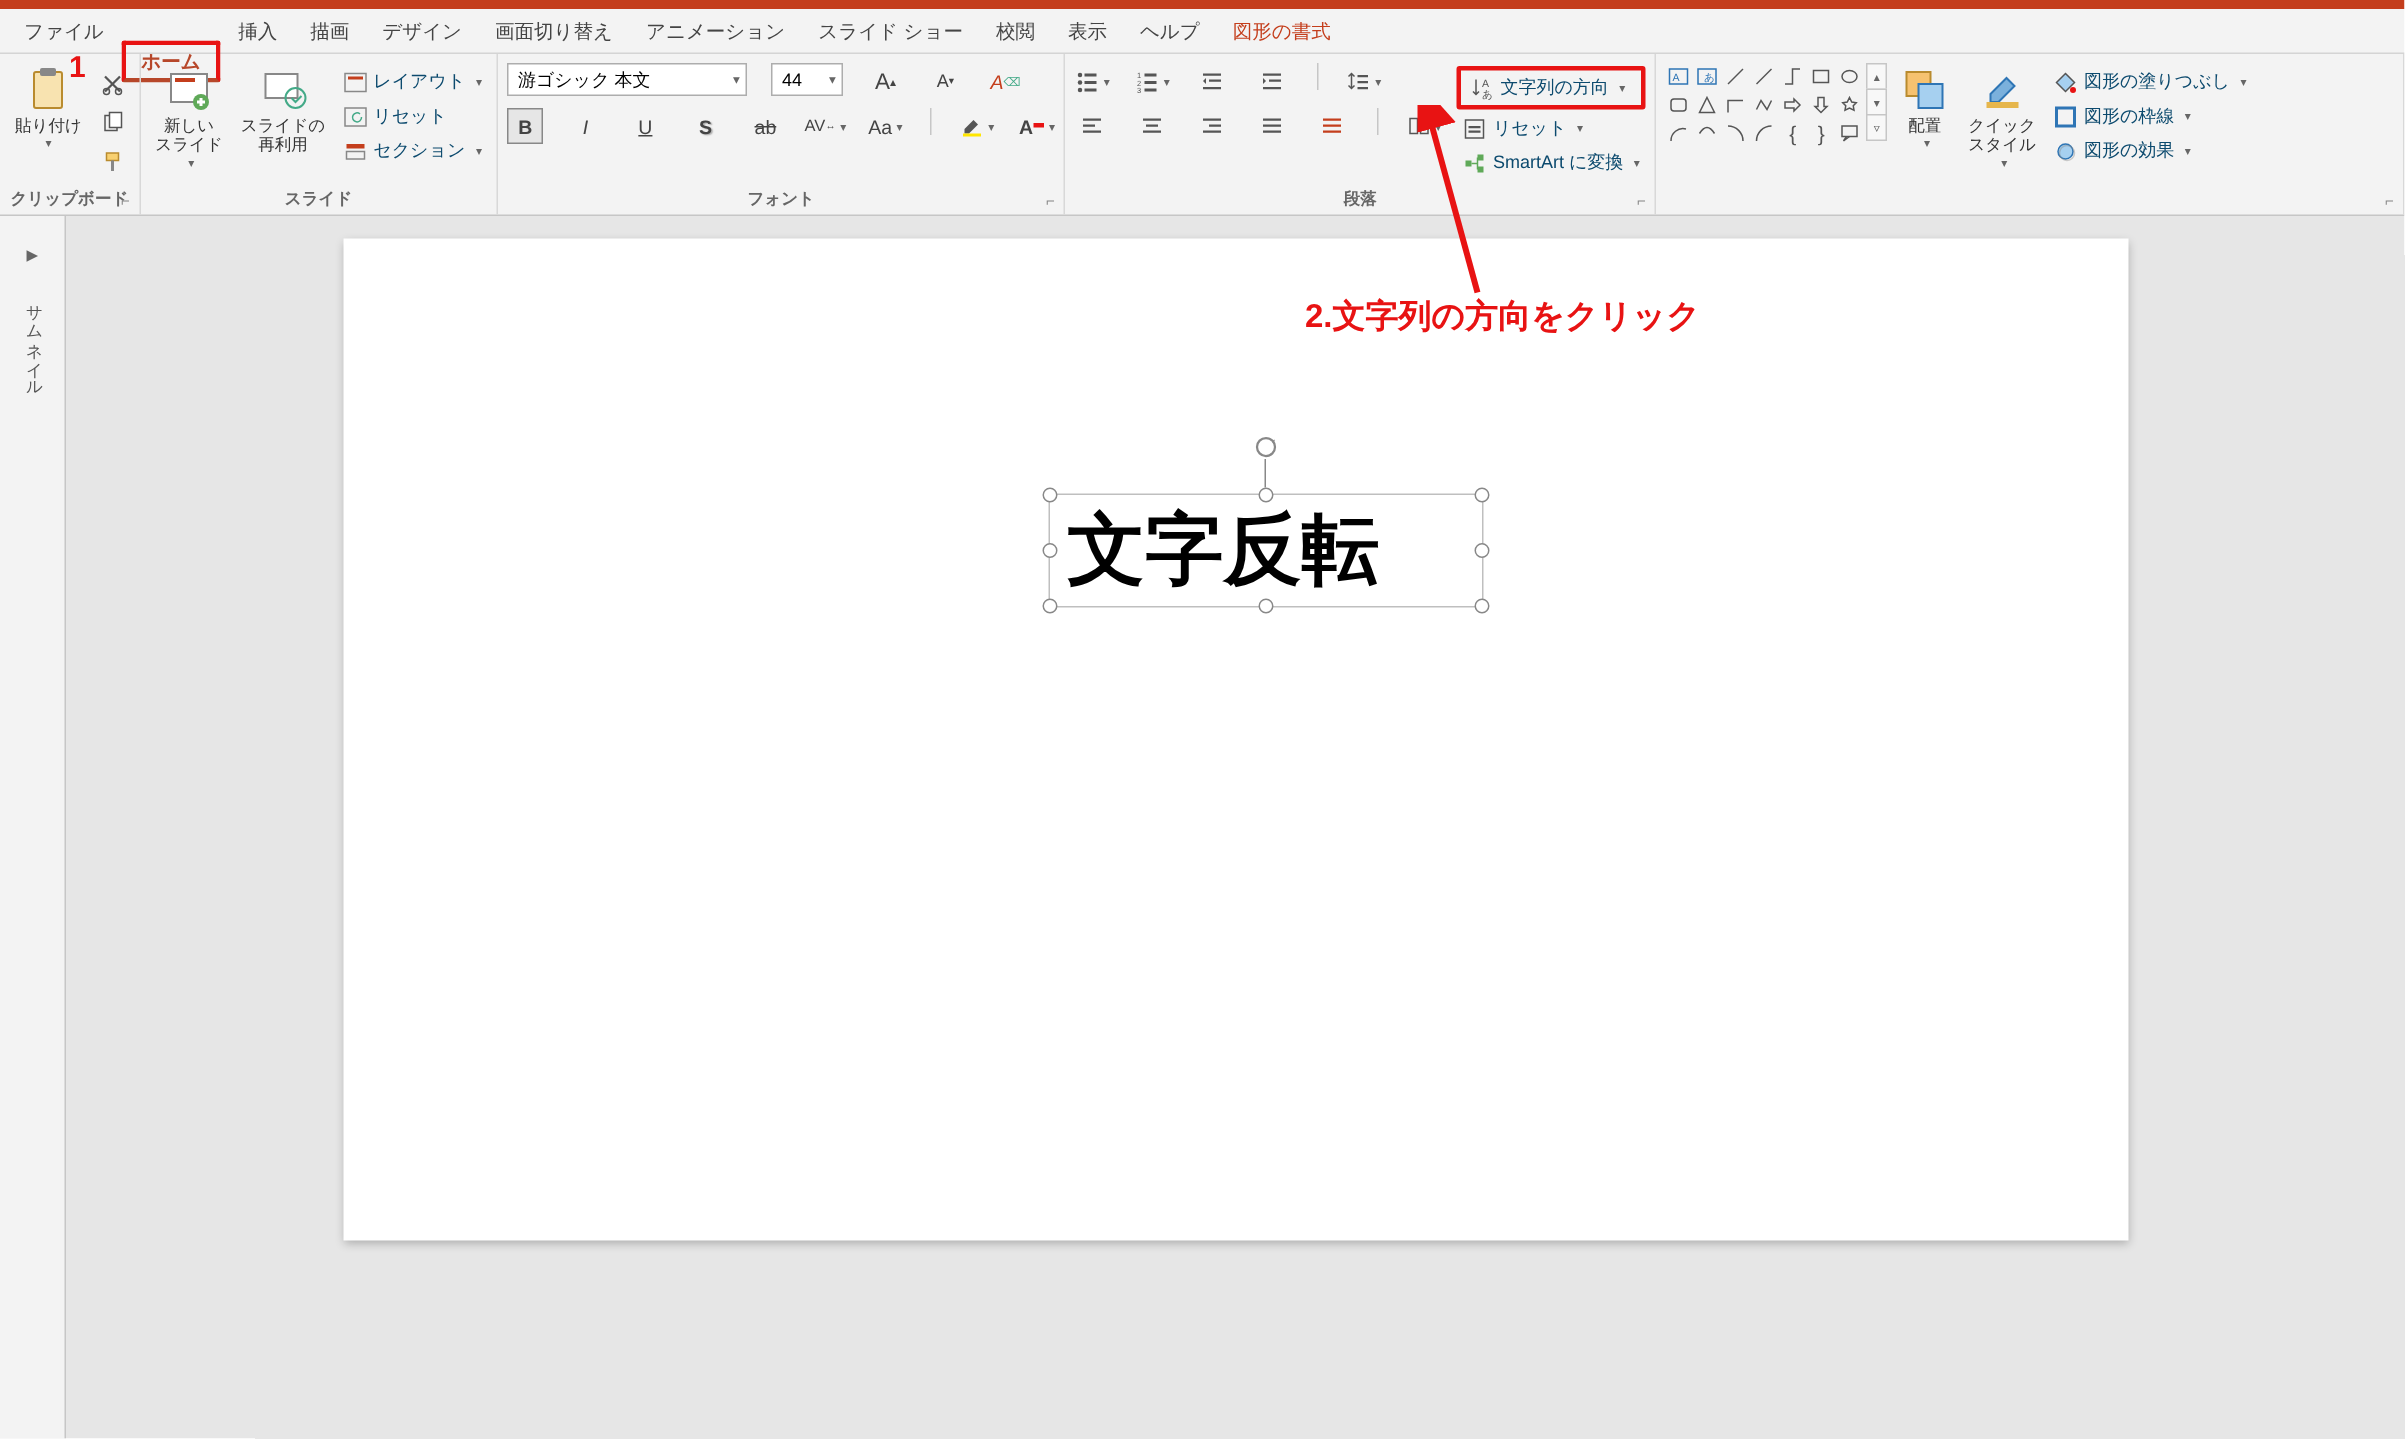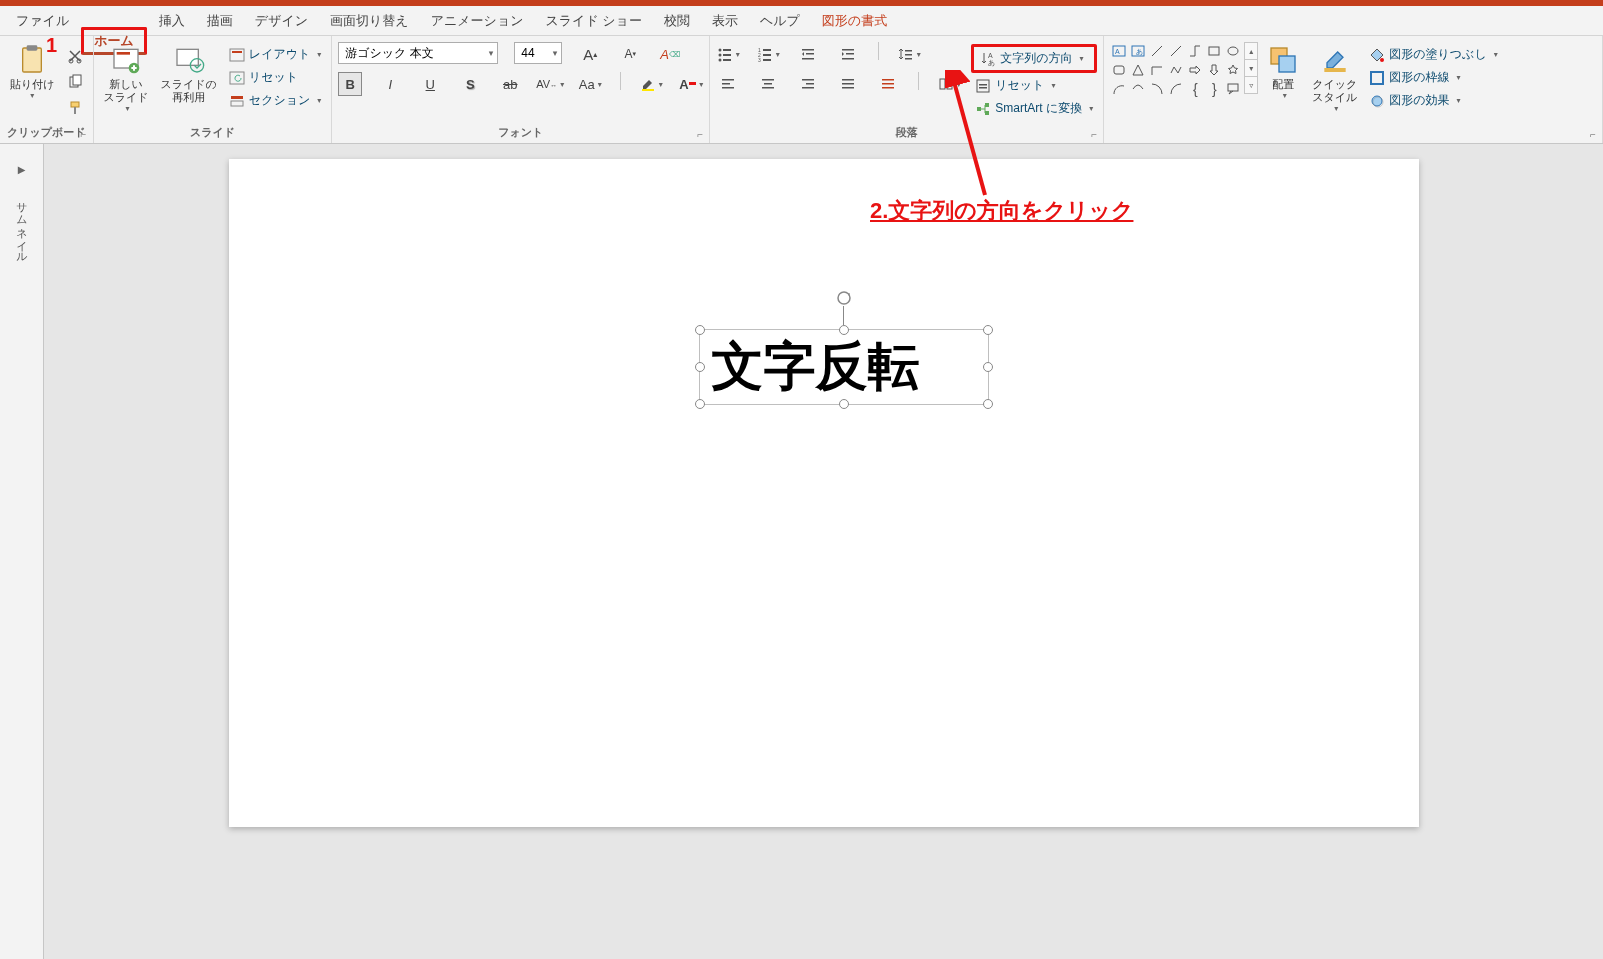--- a/index.html
+++ b/index.html
@@ -55,21 +55,21 @@
 .textbox { position: absolute; left: 470px; top: 170px; width: 290px; height: 76px; border: 1px solid #bfbfbf; display: flex; align-items: center; padding: 0 12px; }
 .textbox-text { font-size: 52px; font-weight: 600; color: #000; }
 .handle { position: absolute; width: 10px; height: 10px; background: #fff; border: 1px solid #888; border-radius: 50%; }
 .h-tl { top: -5px; left: -5px; } .h-tm { top: -5px; left: calc(50% - 5px); } .h-tr { top: -5px; right: -5px; }
 .h-ml { top: calc(50% - 5px); left: -5px; } .h-mr { top: calc(50% - 5px); right: -5px; }
 .h-bl { bottom: -5px; left: -5px; } .h-bm { bottom: -5px; left: calc(50% - 5px); } .h-br { bottom: -5px; right: -5px; }
 .rotate-handle { position: absolute; top: -40px; left: calc(50% - 8px); width: 16px; height: 16px; }
 .rotate-line { position: absolute; top: -24px; left: calc(50% - 0.5px); width: 1px; height: 19px; background: #888; }
 
 .annotation1 { position: absolute; top: 34px; left: 46px; color: #e81313; font-size: 20px; font-weight: 700; z-index: 100; }
-.annotation2 { position: absolute; top: 196px; left: 870px; color: #e81313; font-size: 22px; font-weight: 700; z-index: 100; text-decoration: underline; }
+.annotation2 { position: absolute; top: 196px; left: 870px; color: #e81313; font-size: 22px; font-weight: 700; z-index: 100; }
 .arrow-svg { position: absolute; top: 70px; left: 945px; z-index: 100; pointer-events: none; }
 
 .dropdown-caret::after { content: "▾"; font-size: 8px; margin-left: 3px; color: #666; }
 </style>
 </head>
 <body>
 
 <div class="titlebar"></div>
 
 <div class="tabs">

